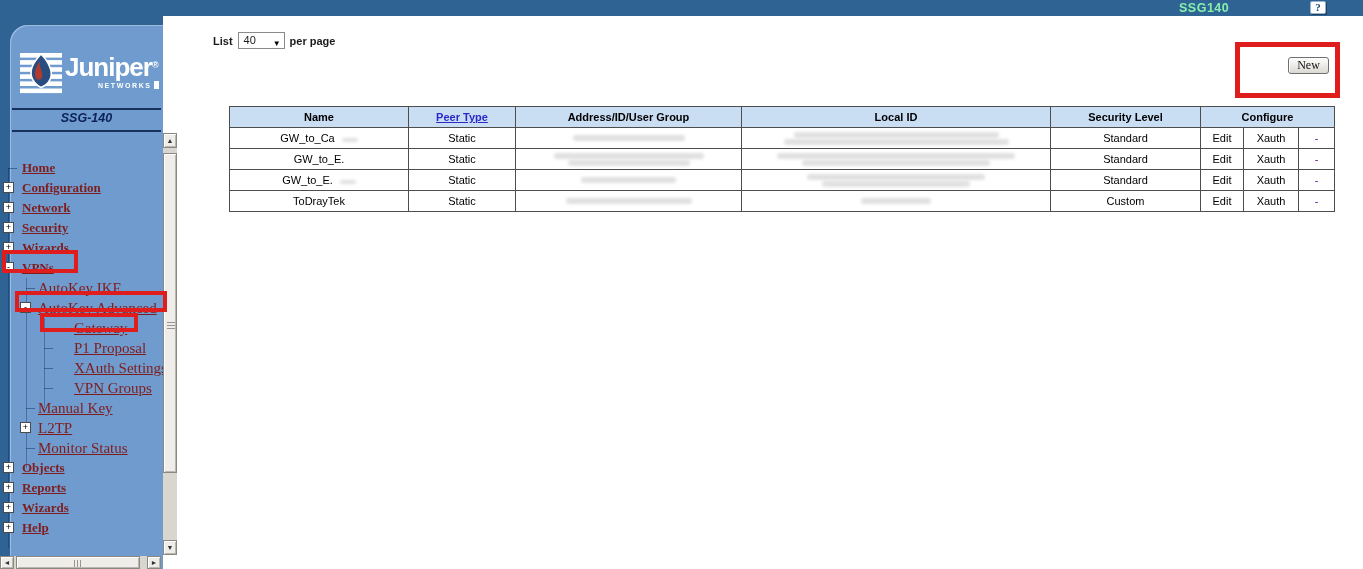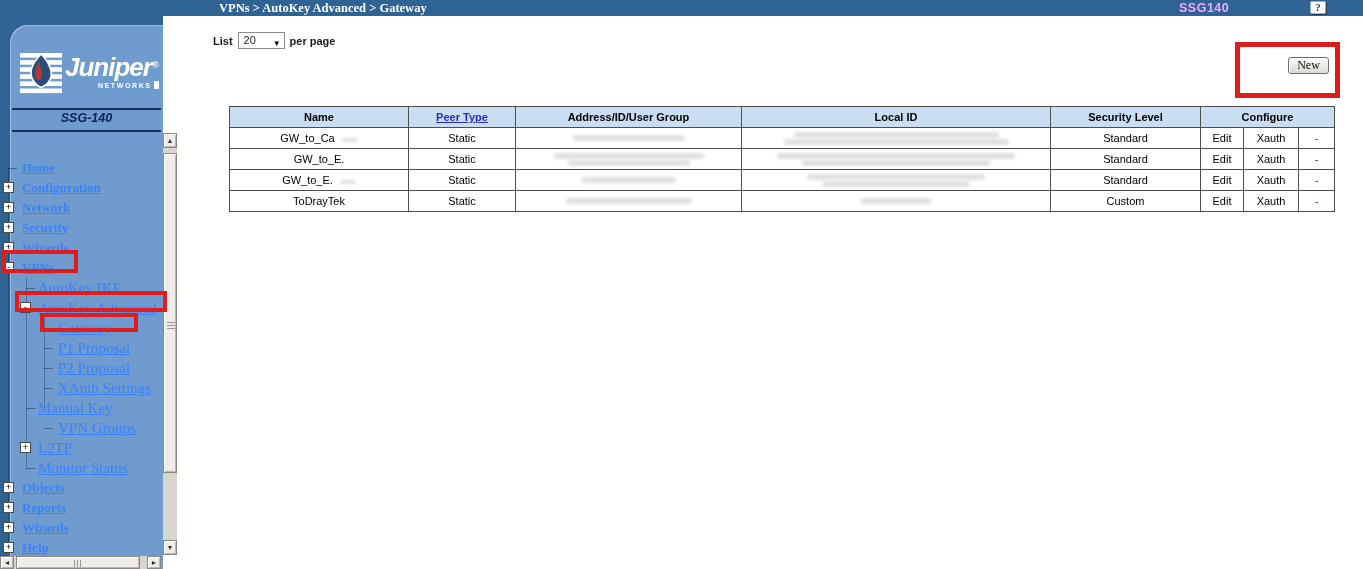--- a/index.html
+++ b/index.html
@@ -6,53 +6,53 @@
   html,body { width:1363px; height:569px; overflow:hidden; background:#fff;
               font-family:"Liberation Sans", sans-serif; }
   .screen { position:relative; width:1363px; height:569px; background:#fff; }
 
   
   .topbar { position:absolute; left:0; top:0; width:1363px; height:16px;
             background:#2e6394; }
   .breadcrumb { position:absolute; left:219px; top:1px; color:#fff;
                 font-family:"Liberation Serif", serif; font-weight:bold;
                 font-size:12.5px; white-space:nowrap; }
-  .device-name { position:absolute; left:1179px; top:1px; color:#f0abfc;
+  .device-name { position:absolute; left:1179px; top:1px; color:#86efac;
                  font-weight:bold; font-size:12.5px; letter-spacing:0.5px; }
   .help-btn { position:absolute; left:1310px; top:1px; width:16px; height:13px;
               background:#fff; border:1px solid #9db4cc; border-radius:2px;
               color:#17406e; font-family:"Liberation Serif", serif; font-weight:bold;
               font-size:11px; line-height:11px; text-align:center; cursor:pointer;
               box-shadow:1px 1px 0 rgba(0,0,0,.35); }
 
   
   .sidebar { position:absolute; left:0; top:16px; width:178px; height:553px; background:#fff; }
   .side-dark { position:absolute; left:0; top:0; width:163px; height:553px; background:#2e6394; }
   .side-panel { position:absolute; left:10px; top:9px; width:153px; height:544px;
                 background:#6f9bce; border-radius:18px 0 0 0;
                 box-shadow:inset 1px 1px 0 #9cbbdd; }
   .logo { position:absolute; left:20px; top:36px; display:flex; gap:3px; align-items:flex-start; }
   .flame-box { width:42px; height:42px; flex:0 0 42px; }
   .logo-text { display:flex; flex-direction:column; align-items:flex-end; }
-  .brand { color:#fff; font-weight:bold; font-size:26px; line-height:26px; letter-spacing:-1px;font-style:italic; }
+  .brand { color:#fff; font-weight:bold; font-size:26px; line-height:26px; letter-spacing:-1px; }
   .brand sup { font-size:9px; vertical-align:8px; letter-spacing:0; }
   .networks-row { display:flex; align-items:center; gap:2px; margin-top:1px; }
   .networks { color:#fff; font-weight:bold; font-size:7px; letter-spacing:1.6px; }
   .networks-block { width:5px; height:8px; background:#fff; }
   .plate-line { position:absolute; left:12px; width:149px; height:2px; background:#16315f; }
   .plate-line.l1 { top:92px; } .plate-line.l2 { top:114px; }
   .model { position:absolute; left:10px; top:95px; width:153px; text-align:center;
            color:#0b2257; font-weight:bold; font-style:italic; font-size:12.5px; }
 
   
   .nav { position:absolute; left:0; top:142px; width:163px; }
   .nav-item { position:relative; height:20px; white-space:nowrap; cursor:pointer; }
-  .nav-label { font-family:"Liberation Serif", serif; color:#3b82f6;
+  .nav-label { font-family:"Liberation Serif", serif; color:#7f1d1d;
                text-decoration:underline; cursor:pointer; }
-  .lvl0 { padding-left:22px; } .lvl1 { padding-left:38px; } .lvl2 { padding-left:58px; }
+  .lvl0 { padding-left:22px; } .lvl1 { padding-left:38px; } .lvl2 { padding-left:74px; }
   .lvl0 .nav-label { font-weight:bold; font-size:13px; line-height:19px; }
   .lvl1 .nav-label, .lvl2 .nav-label { font-size:15px; line-height:20px; }
   .expander { position:absolute; top:4px; width:11px; height:11px; background:#fff;
               border:1px solid #4a4a4a; color:#000; font-size:9px; line-height:9px;
               text-align:center; cursor:pointer; }
   .lvl0 .expander { left:3px; } .lvl1 .expander { left:20px; }
   .tree-dash { position:absolute; top:10px; width:9px; height:1px; background:rgba(12,34,78,.45); }
   .lvl0 .tree-dash { left:8px; } .lvl1 .tree-dash { left:26px; } .lvl2 .tree-dash { left:44px; }
   .vline { position:absolute; width:1px; background:rgba(12,34,78,.35); }
   .vline1 { left:8px;  top:152px; height:380px; }
@@ -111,21 +111,20 @@
             background:#c2c2c2; filter:blur(1.6px); opacity:.5; }
   .name-smudge { display:inline-block; width:16px; height:4px; margin-left:7px;
                  border-radius:2px; background:#c2c2c2; filter:blur(1.4px); opacity:.5; }
 </style>
 </head>
 <body>
 
 <div class="screen">
 
   <div class="topbar">
-    <span class="breadcrumb">VPNs &gt; AutoKey Advanced &gt; Gateway</span>
     <span class="device-name">SSG140</span>
     <div class="help-btn">?</div>
   </div>
 
   <div class="sidebar">
     <div class="side-dark"></div>
     <div class="side-panel"></div>
 
     <div class="logo">
       <svg class="flame-box" viewBox="0 0 42 42">
@@ -161,24 +160,23 @@
         <div class="nav-item lvl0"><span class="tree-dash"></span><span class="nav-label">Home</span></div>
         <div class="nav-item lvl0"><span class="expander">+</span><span class="nav-label">Configuration</span></div>
         <div class="nav-item lvl0"><span class="expander">+</span><span class="nav-label">Network</span></div>
         <div class="nav-item lvl0"><span class="expander">+</span><span class="nav-label">Security</span></div>
         <div class="nav-item lvl0"><span class="expander">+</span><span class="nav-label">Wizards</span></div>
         <div class="nav-item lvl0"><span class="expander">-</span><span class="nav-label">VPNs</span></div>
         <div class="nav-item lvl1"><span class="tree-dash"></span><span class="nav-label">AutoKey IKE</span></div>
         <div class="nav-item lvl1"><span class="expander">-</span><span class="nav-label">AutoKey Advanced</span></div>
         <div class="nav-item lvl2"><span class="tree-dash"></span><span class="nav-label">Gateway</span></div>
         <div class="nav-item lvl2"><span class="tree-dash"></span><span class="nav-label">P1 Proposal</span></div>
-        <div class="nav-item lvl2"><span class="tree-dash"></span><span class="nav-label">P2 Proposal</span></div>
         <div class="nav-item lvl2"><span class="tree-dash"></span><span class="nav-label">XAuth Settings</span></div>
+        <div class="nav-item lvl2"><span class="tree-dash"></span><span class="nav-label">VPN Groups</span></div>
         <div class="nav-item lvl1"><span class="tree-dash"></span><span class="nav-label">Manual Key</span></div>
-        <div class="nav-item lvl2"><span class="tree-dash"></span><span class="nav-label">VPN Groups</span></div>
         <div class="nav-item lvl1"><span class="expander">+</span><span class="nav-label">L2TP</span></div>
         <div class="nav-item lvl1"><span class="tree-dash"></span><span class="nav-label">Monitor Status</span></div>
         <div class="nav-item lvl0"><span class="expander">+</span><span class="nav-label">Objects</span></div>
         <div class="nav-item lvl0"><span class="expander">+</span><span class="nav-label">Reports</span></div>
         <div class="nav-item lvl0"><span class="expander">+</span><span class="nav-label">Wizards</span></div>
         <div class="nav-item lvl0"><span class="expander">+</span><span class="nav-label">Help</span></div>
       </div>
 
     <div class="ann ann-vpns"></div>
     <div class="ann ann-autokey"></div>
@@ -198,21 +196,21 @@
           <div class="grip-h"></div>
         </div>
       <div class="sb-btn right">►</div>
     </div>
   </div>
 
   <div class="content">
     <div class="list-row">
       <span>List</span>
       <span class="page-select">
-        <span>20</span>
+        <span>40</span>
         <span class="select-arrow">▼</span>
       </span>
       <span>per page</span>
     </div>
 
     <div class="btn-new">New</div>
     <div class="ann ann-new"></div>
 
     <table class="gw">
       <colgroup>

